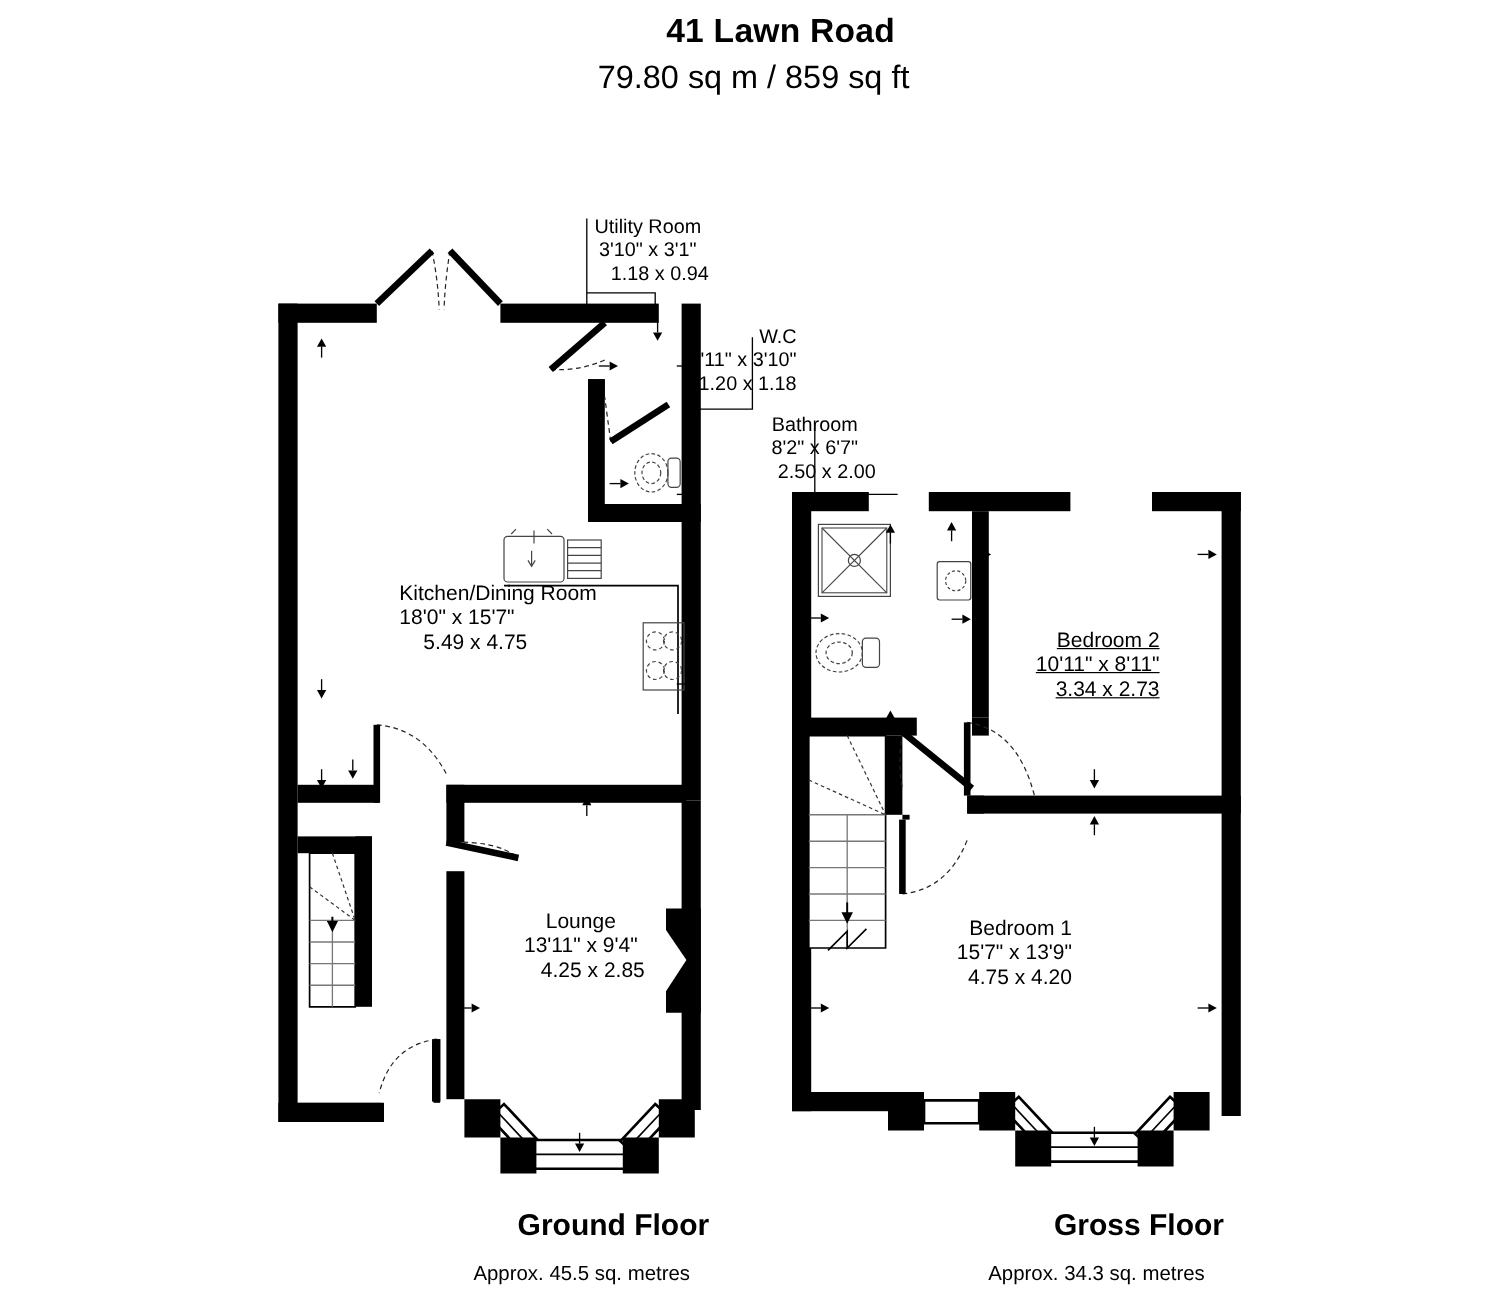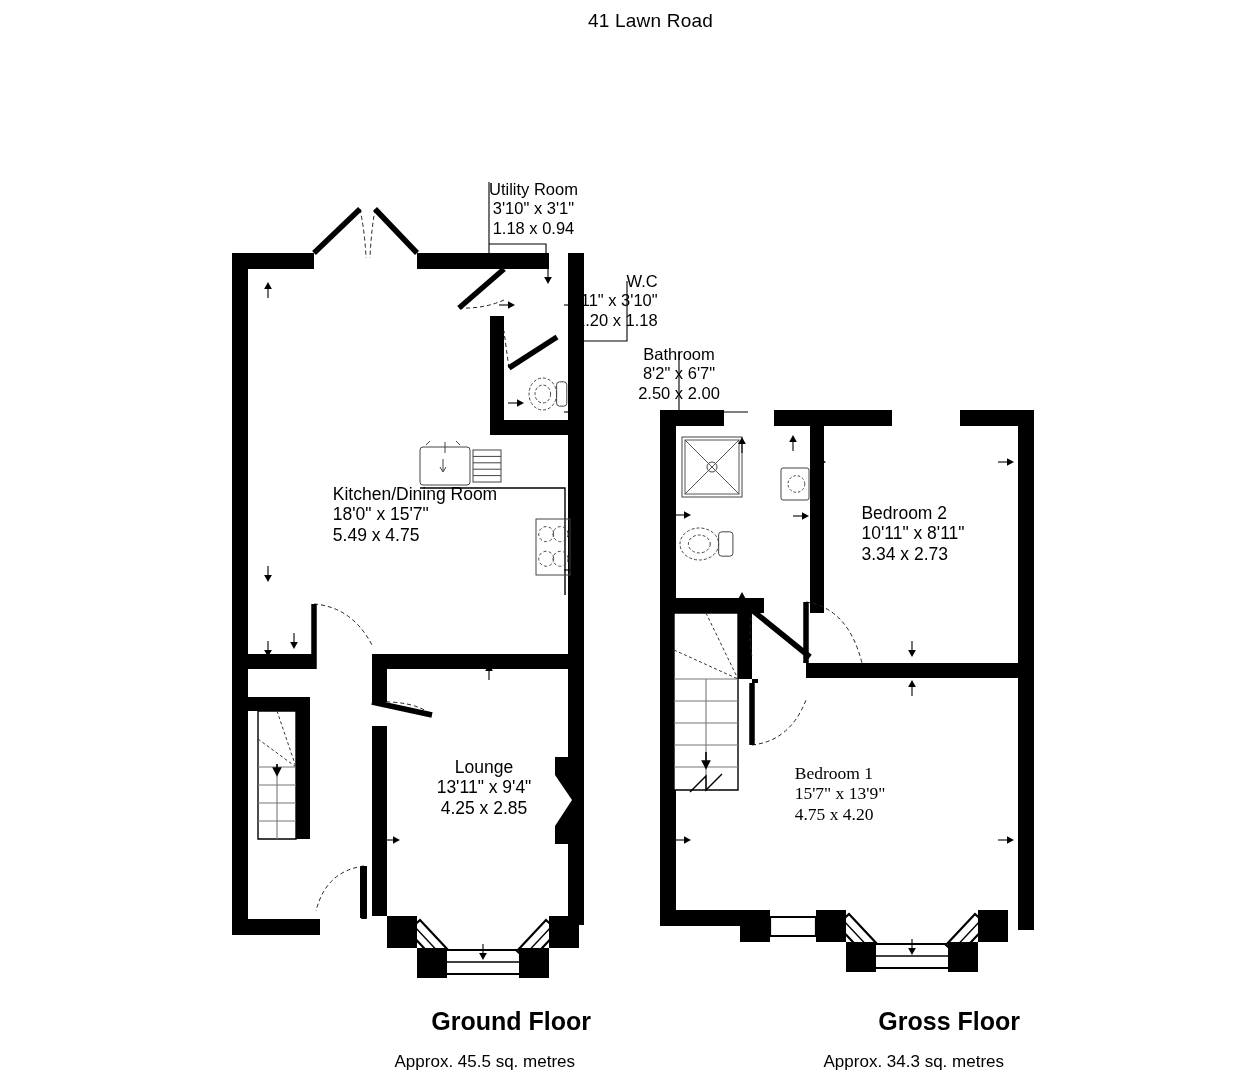--- a/index.html
+++ b/index.html
@@ -23,22 +23,22 @@
   }
 
   
   .header {
     position: absolute;
     top: 10px; left: 0;
     width: 1256px;
     text-align: center;
   }
   .hdr-title {
-    font-size: 19px;
-    font-weight: 400;
+    font-size: 28px;
+    font-weight: 700;
     letter-spacing: .2px;
     line-height: 1.15;
     margin: 0 0 6px 0;
     padding-left: 45px;
   }
   .hdr-sub {
     font-size: 18px;
     font-weight: 400;
     line-height: 1.15;
     margin: 0 0 2px 0;
@@ -88,37 +88,38 @@
 
   
   .room-label {
     position: absolute;
     text-align: center;
     line-height: 1.17;
     white-space: nowrap;
   }
   .room-label .rl-name { font-size: 17.5px; }
   .room-label .rl-imp  { font-size: 17.5px; }
-  .room-label .rl-met  { font-size: 17.5px; }
+  .room-label .rl-met  { font-size: 17.5px; padding-left: 20px; }
 
   .callout {
     position: absolute;
     text-align: center;
     line-height: 1.17;
     white-space: nowrap;
   }
   .callout .rl-name, .callout .rl-imp, .callout .rl-met { font-size: 16.5px; }
 </style>
 </head>
 <body>
 
 <div id="page">
 
   <div class="header">
     <div class="hdr-title">41 Lawn Road</div>
+    <div class="hdr-area">79.80 sq m /  859 sq ft</div>
   </div>
 
   <svg id="plan-stage" viewBox="0 0 1256 1080" width="1256" height="1080">
     <g id="svg-ground">
         <defs>
           <marker id="arrowhead" markerWidth="6" markerHeight="6" refX="3" refY="3" orient="auto">
             <path d="M0,0 L6,3 L0,6 Z" fill="#000000"></path>
           </marker>
         </defs>
         <rect x="232" y="253" width="16" height="682" fill="#000000"></rect>
@@ -381,26 +382,26 @@
       <div class="room-label" style="left: 415px; top: 484px; transform: translateX(-50%); text-align: left;">
         <div class="rl-name">Kitchen/Dining Room</div>
         <div class="rl-imp">18'0" x 15'7"</div>
         <div class="rl-met">5.49 x 4.75</div>
       </div>
       <div class="room-label" style="left: 484px; top: 757px; transform: translateX(-50%); text-align: center;">
         <div class="rl-name">Lounge</div>
         <div class="rl-imp">13'11" x 9'4"</div>
         <div class="rl-met">4.25 x 2.85</div>
       </div>
-      <div class="room-label" style="left: 913px; top: 503px; transform: translateX(-50%); text-align: left;">
+      <div class="room-label" style="left: 913px; top: 523px; transform: translateX(-50%); text-align: right; text-decoration: underline;">
         <div class="rl-name">Bedroom 2</div>
         <div class="rl-imp">10'11" x 8'11"</div>
         <div class="rl-met">3.34 x 2.73</div>
       </div>
-      <div class="room-label" style="left: 840px; top: 763px; transform: translateX(-50%); text-align: left; font-family: Liberation Serif, serif;">
+      <div class="room-label" style="left: 840px; top: 763px; transform: translateX(-50%); text-align: right;">
         <div class="rl-name">Bedroom 1</div>
         <div class="rl-imp">15'7" x 13'9"</div>
         <div class="rl-met">4.75 x 4.20</div>
       </div>
     </div>
 
   <div class="floor-caption" id="caption-ground">
     <div class="fc-name">Ground Floor</div>
     <div class="fc-area">Approx. 45.5 sq. metres</div>
   </div>

